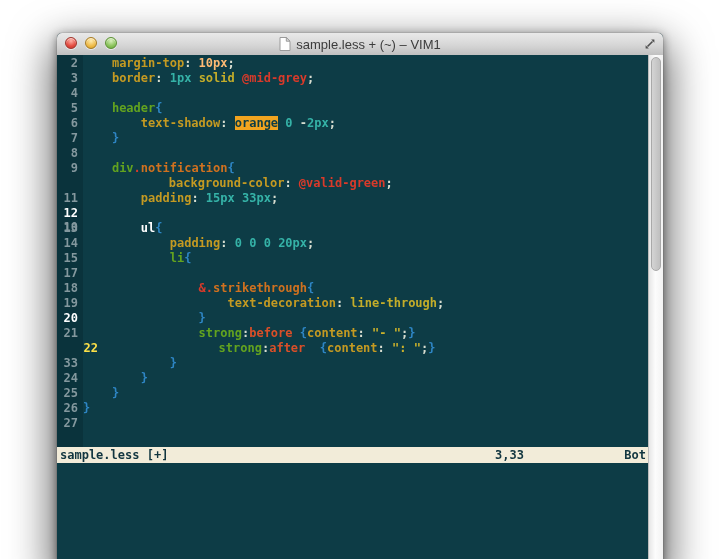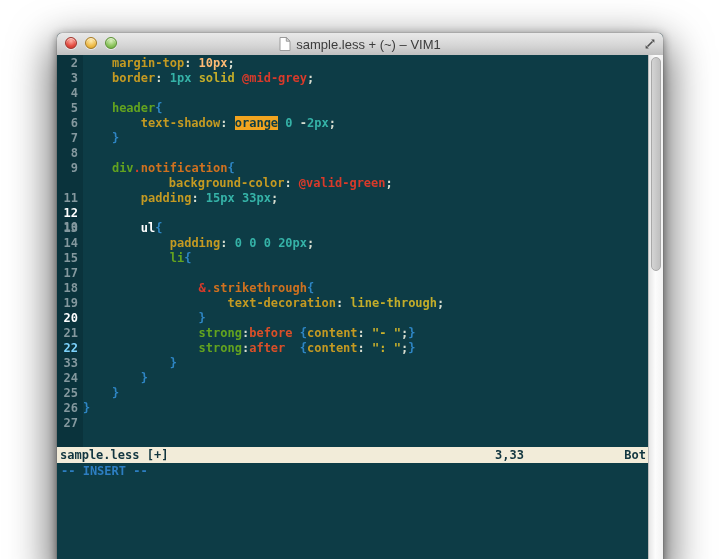--- a/index.html
+++ b/index.html
@@ -167,21 +167,21 @@
         </div>
         <div class="row">
           <span class="gutter" style="color: #ffffff;">20</span>
           <span class="codecell"><span>                </span><span style="color: rgb(46, 134, 197);">}</span></span>
         </div>
         <div class="row">
           <span class="gutter" style="color: rgb(132, 152, 158);">21</span>
           <span class="codecell"><span>                </span><span style="color: rgb(99, 163, 31);">strong</span><span style="color: rgb(215, 221, 208);">:</span><span style="color: rgb(218, 79, 40);">before</span><span style="color: rgb(215, 221, 208);"> </span><span style="color: rgb(46, 134, 197);">{</span><span style="color: rgb(196, 154, 34);">content</span><span style="color: rgb(215, 221, 208);">: </span><span style="color: rgb(201, 177, 44);">"- "</span><span style="color: rgb(215, 221, 208);">;</span><span style="color: rgb(46, 134, 197);">}</span></span>
         </div>
         <div class="row">
-          <span class="gutter" style="color: #7dd3fc;">22</span>
+          <span class="gutter" style="color: #fde047; margin-left: 20px;">22</span>
           <span class="codecell"><span>                </span><span style="color: rgb(99, 163, 31);">strong</span><span style="color: rgb(215, 221, 208);">:</span><span style="color: rgb(218, 79, 40);">after</span><span style="color: rgb(215, 221, 208);">  </span><span style="color: rgb(46, 134, 197);">{</span><span style="color: rgb(196, 154, 34);">content</span><span style="color: rgb(215, 221, 208);">: </span><span style="color: rgb(201, 177, 44);">": "</span><span style="color: rgb(215, 221, 208);">;</span><span style="color: rgb(46, 134, 197);">}</span></span>
         </div>
         <div class="row">
           <span class="gutter" style="color: rgb(132, 152, 158);">33</span>
           <span class="codecell"><span>            </span><span style="color: rgb(46, 134, 197);">}</span></span>
         </div>
         <div class="row">
           <span class="gutter" style="color: rgb(132, 152, 158);">24</span>
           <span class="codecell"><span>        </span><span style="color: rgb(46, 134, 197);">}</span></span>
         </div>
@@ -198,21 +198,18 @@
           <span class="codecell"></span>
         </div>
       </div>
 
     <div class="statusline">
       <span>sample.less [+]</span>
       <span class="ruler">3,33</span>
       <span class="scrollpos">Bot</span>
     </div>
 
-    <div class="modeline">
-      <span>-- INSERT --</span>
-    </div>
 
     <div class="scrollbar">
       <div class="thumb"></div>
     </div>
   </div>
 </div>
 
 </body></html>

